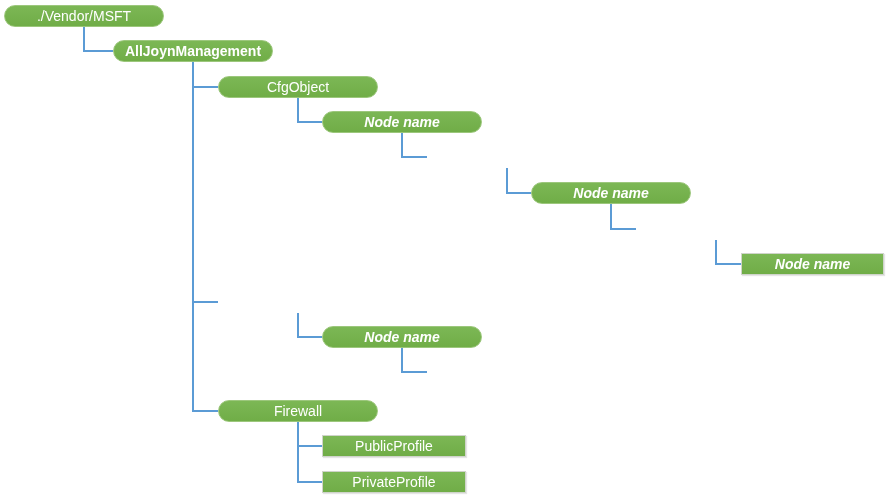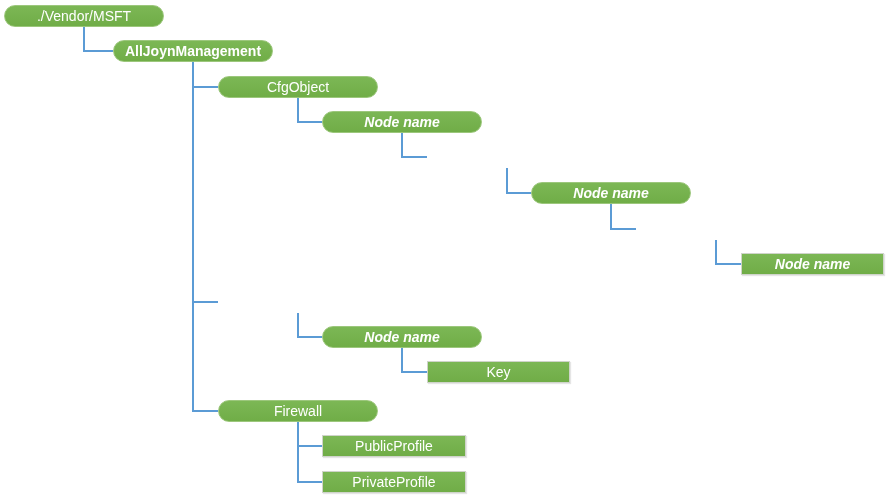--- a/index.html
+++ b/index.html
@@ -85,18 +85,17 @@
   <div class="seg h" style="left:297px;top:445px;width:25px;"></div>
   <div class="seg h" style="left:297px;top:481px;width:25px;"></div>
 
   <div class="node pill" style="left:4px;top:5px;width:160px;">./Vendor/MSFT</div>
   <div class="node pill" style="left:113px;top:40px;width:160px;font-weight:bold;">AllJoynManagement</div>
   <div class="node pill" style="left:218px;top:76px;width:160px;">CfgObject</div>
   <div class="node pill it" style="left:322px;top:111px;width:160px;">Node name</div>
   <div class="node pill it" style="left:531px;top:182px;width:160px;">Node name</div>
   <div class="node rect it" style="left:741px;top:253px;width:143px;">Node name</div>
   <div class="node pill it" style="left:322px;top:326px;width:160px;">Node name</div>
-  <div class="node rect" style="left:427px;top:361px;width:143px;">Key</div>
   <div class="node rect" style="left:322px;top:435px;width:144px;">PublicProfile</div>
   <div class="node pill" style="left:218px;top:400px;width:160px;">Firewall</div>
   <div class="node rect" style="left:322px;top:471px;width:144px;">PrivateProfile</div>
 
 </div>
 
 </body></html>

